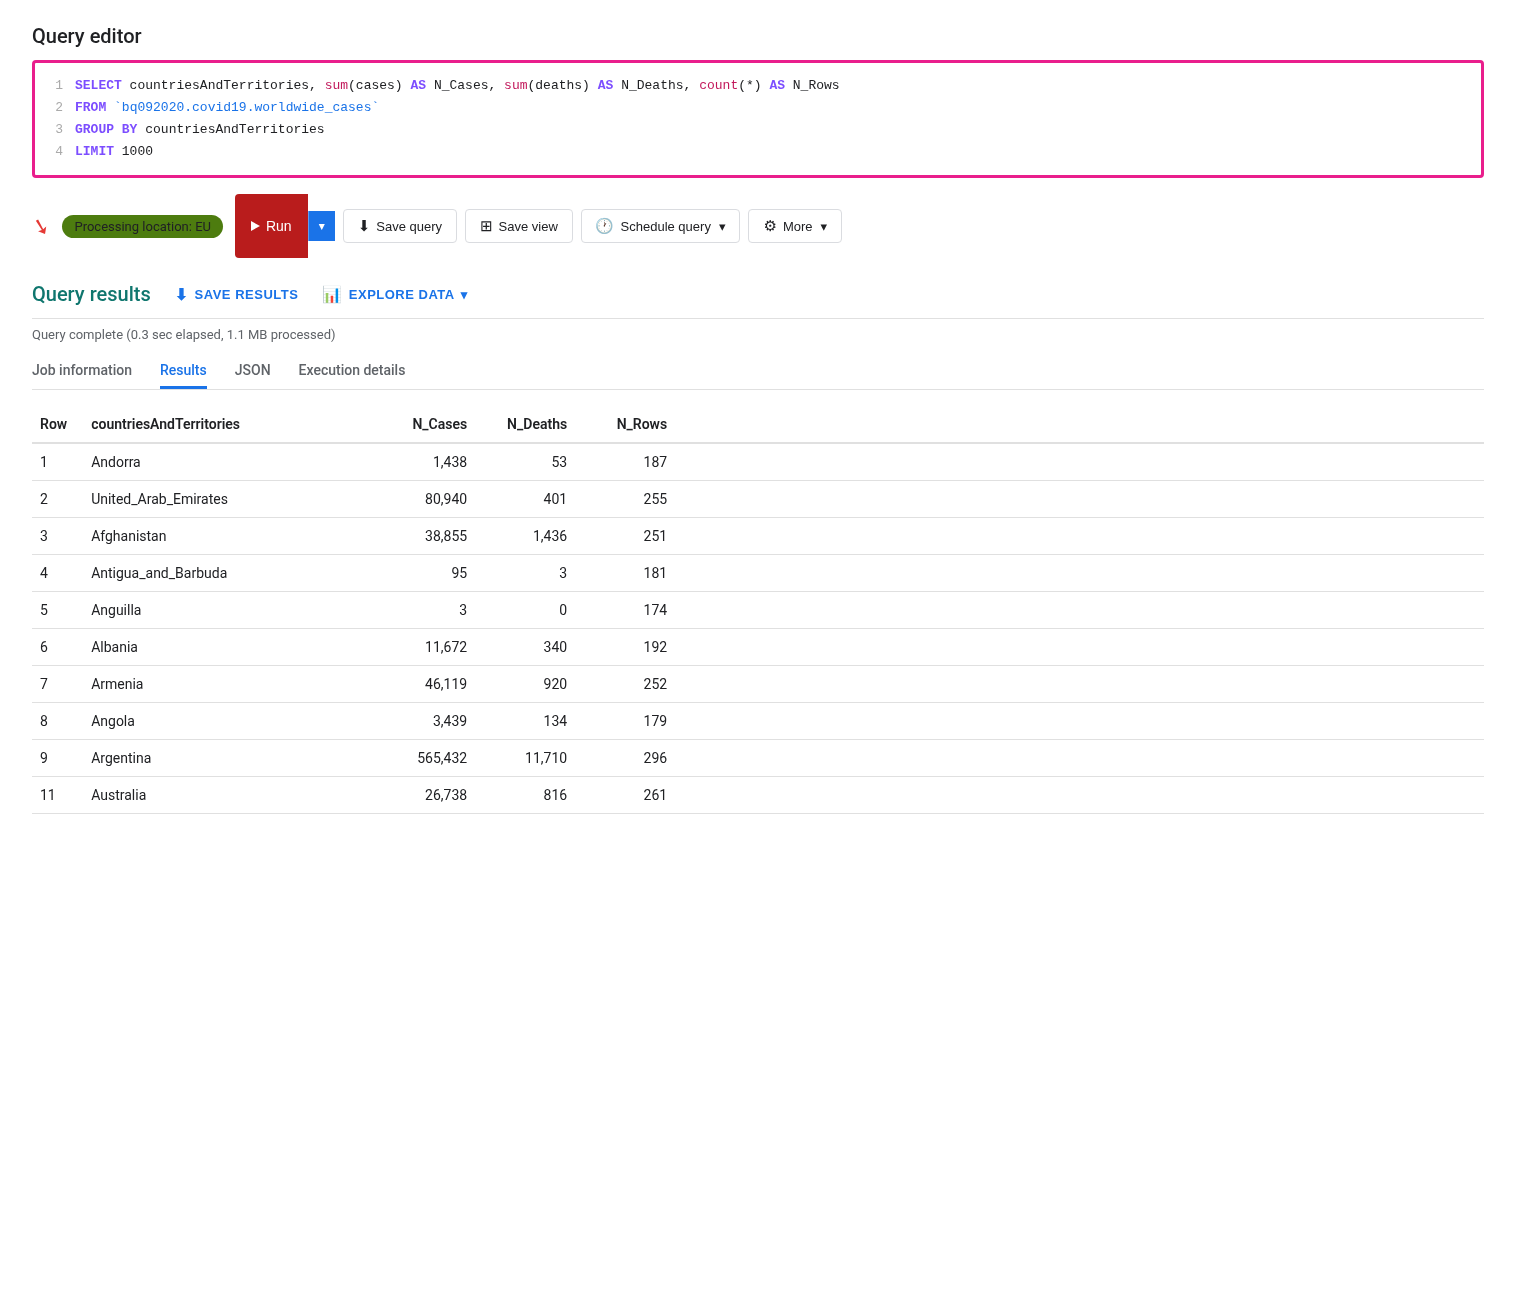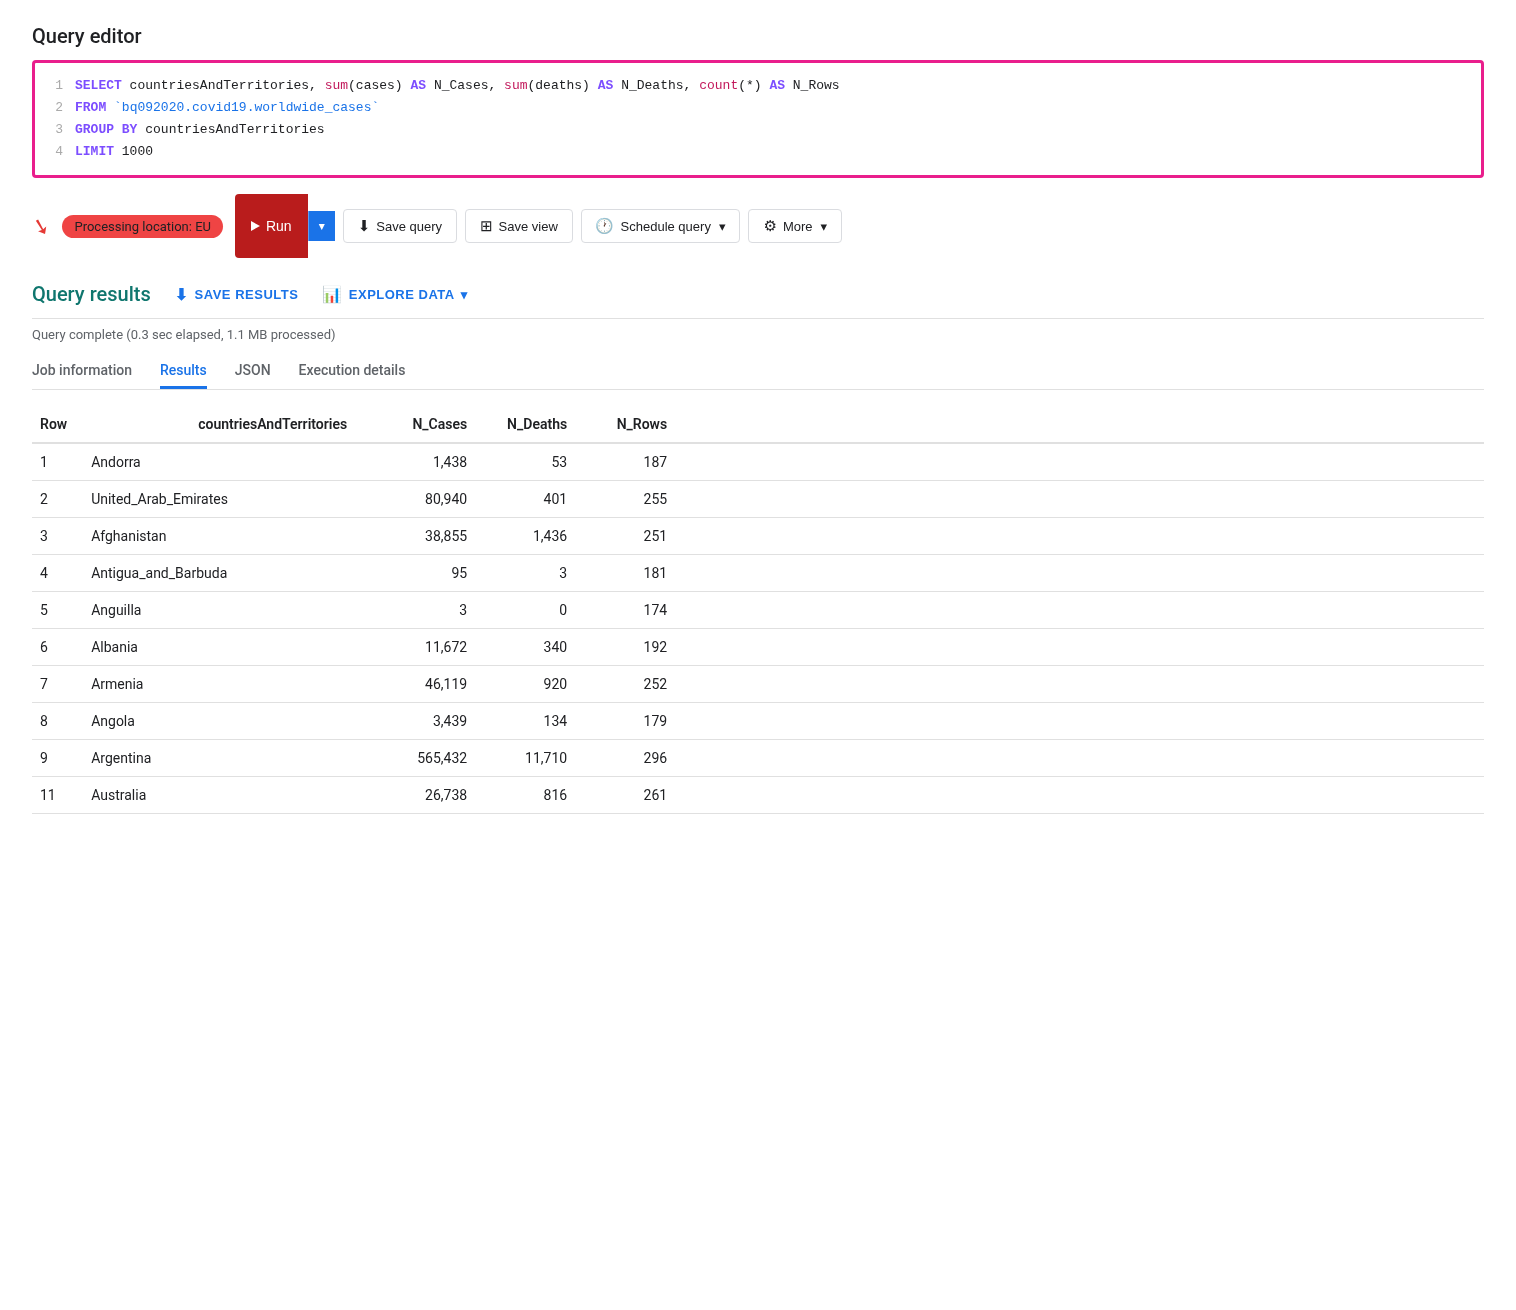--- a/index.html
+++ b/index.html
@@ -50,21 +50,21 @@
     
     .toolbar-area {
       display: flex;
       align-items: center;
       gap: 8px;
       margin-bottom: 24px;
       flex-wrap: wrap;
     }
 
     .processing-badge {
-      background: #ef4444;
+      background: #4d7c0f;
       border-radius: 16px;
       padding: 4px 12px;
       font-size: 13px;
       color: #202124;
       margin-right: 4px;
     }
 
     .arrow-indicator {
       font-size: 22px;
       color: #e53935;
@@ -201,21 +201,21 @@
     }
 
     
     .results-table {
       width: 100%;
       border-collapse: collapse;
       font-size: 14px;
     }
 
     .results-table th {
-      text-align: right;
+      text-align: left;
       font-weight: 600;
       color: #202124;
       padding: 10px 16px 10px 8px;
       border-bottom: 2px solid #e0e0e0;
       white-space: nowrap;
     }
 
     .results-table td {
       padding: 10px 16px 10px 8px;
       border-bottom: 1px solid #e0e0e0;

